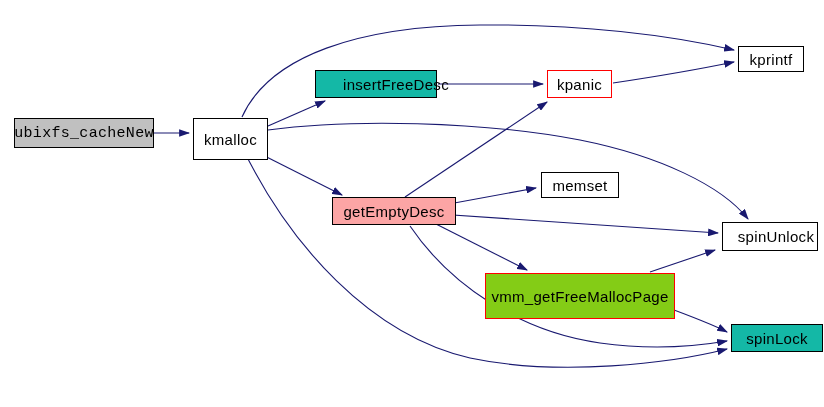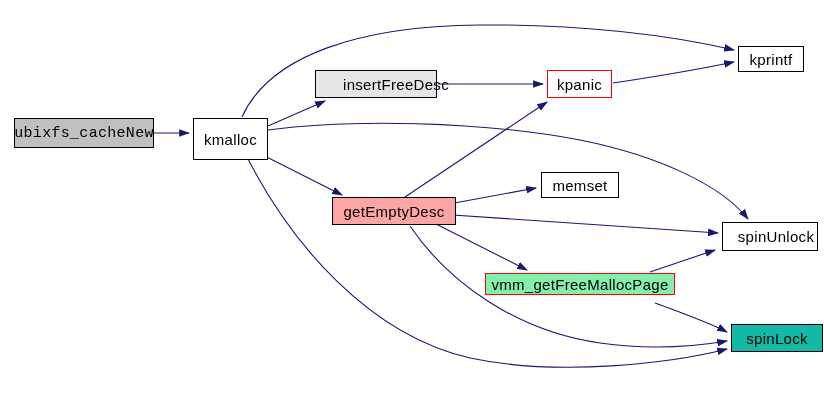--- a/index.html
+++ b/index.html
@@ -68,36 +68,36 @@
       <path class="edge" d="M 650 272 L 715 250" stroke="#191970" marker-end="url(#arrow)"></path>
       <path class="edge" d="M 655 303 C 685 314, 710 323, 727 332" stroke="#191970" marker-end="url(#arrow)"></path>
     </svg>
   <div id="node-layer">
       <div class="node" style="left: 14px; top: 118px; width: 140px; height: 30px; background: rgb(192, 192, 192); border: 1px solid rgb(0, 0, 0); font-family: Liberation Mono, monospace;">
         <span>ubixfs_cacheNew</span>
       </div>
       <div class="node" style="left: 193px; top: 118px; width: 75px; height: 42px; background: rgb(255, 255, 255); border: 1px solid rgb(0, 0, 0);">
         <span>kmalloc</span>
       </div>
-      <div class="node" style="left: 315px; top: 70px; width: 122px; height: 28px; background: #e5e5e5; border: 1px solid rgb(0, 0, 0); padding-left: 40px;">
+      <div class="node" style="left: 315px; top: 70px; width: 122px; height: 28px; background: #14b8a6; border: 1px solid rgb(0, 0, 0); padding-left: 40px;">
         <span>insertFreeDesc</span>
       </div>
       <div class="node" style="left: 547px; top: 70px; width: 65px; height: 28px; background: rgb(255, 255, 255); border: 1px solid rgb(255, 0, 0);">
         <span>kpanic</span>
       </div>
       <div class="node" style="left: 738px; top: 46px; width: 66px; height: 26px; background: rgb(255, 255, 255); border: 1px solid rgb(0, 0, 0);">
         <span>kprintf</span>
       </div>
       <div class="node" style="left: 316px; top: 197px; width: 124px; height: 28px; background: #fca5a5; border: 1px solid rgb(0, 0, 0); margin-left: 16px;">
         <span>getEmptyDesc</span>
       </div>
       <div class="node" style="left: 541px; top: 172px; width: 78px; height: 26px; background: rgb(255, 255, 255); border: 1px solid rgb(0, 0, 0);">
         <span>memset</span>
       </div>
-      <div class="node" style="left: 485px; top: 273px; width: 190px; height: 22px; background: #86efac; border: 1px solid rgb(255, 0, 0);">
+      <div class="node" style="left: 485px; top: 273px; width: 190px; height: 46px; background: #84cc16; border: 1px solid rgb(255, 0, 0);">
         <span>vmm_getFreeMallocPage</span>
       </div>
       <div class="node" style="left: 722px; top: 222px; width: 96px; height: 29px; background: rgb(255, 255, 255); border: 1px solid rgb(0, 0, 0); padding-left: 12px;">
         <span>spinUnlock</span>
       </div>
       <div class="node" style="left: 731px; top: 324px; width: 92px; height: 28px; background: #14b8a6; border: 1px solid rgb(0, 0, 0); text-align: center;">
         <span>spinLock</span>
       </div>
     </div>
 </div>

